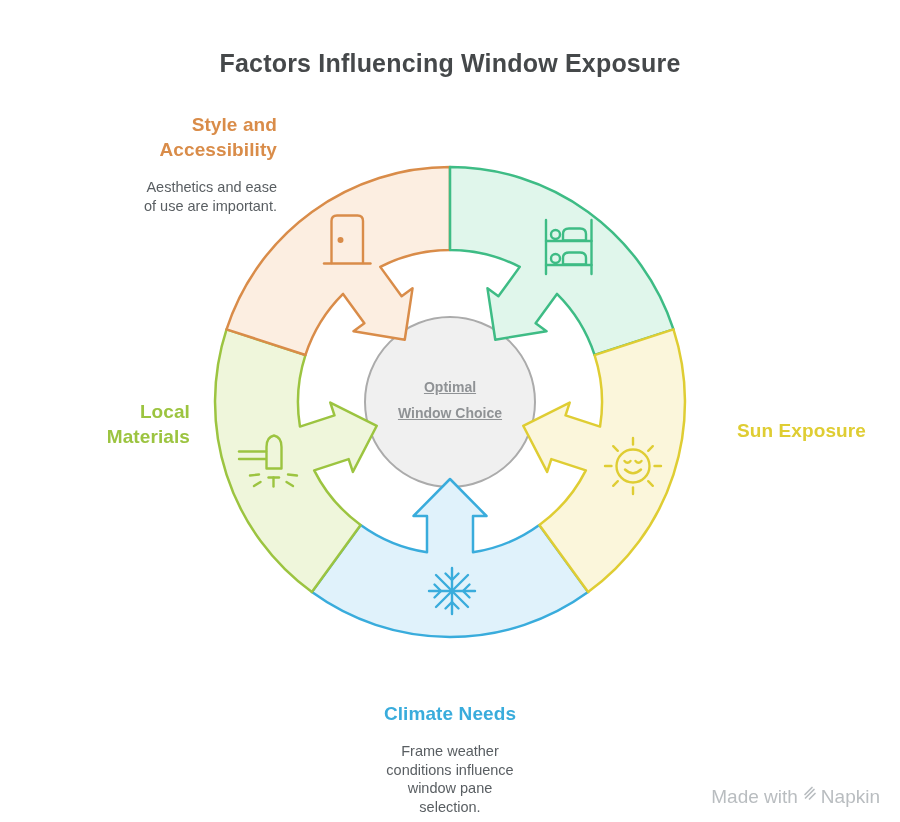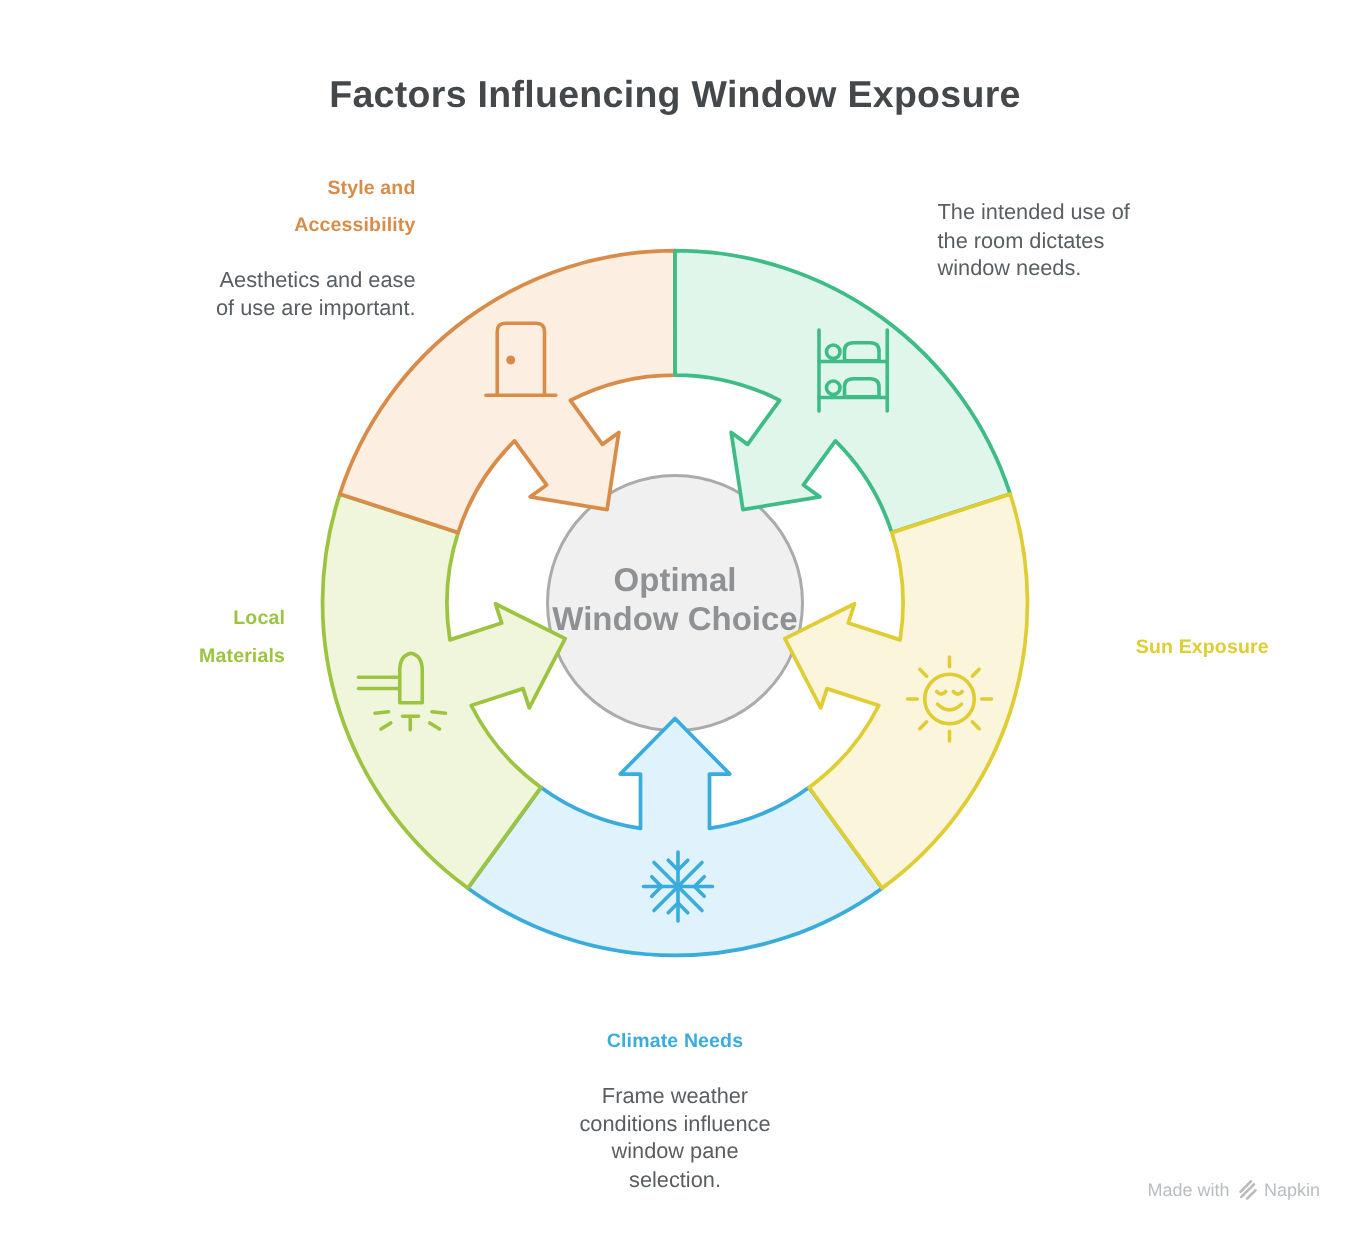--- a/index.html
+++ b/index.html
@@ -6,40 +6,40 @@
   body{
     width:900px;height:822px;position:relative;background:#ffffff;
     font-family:"Liberation Sans",sans-serif;overflow:hidden;
   }
   .title{
     position:absolute;top:49px;left:0;width:900px;text-align:center;
     font-size:25px;font-weight:700;color:#45484a;letter-spacing:.2px;margin:0;
   }
   .lbl{position:absolute;}
   .lbl h2{
-    margin:0;font-size:13px;font-weight:700;line-height:25px;
+    margin:0;font-size:19px;font-weight:700;line-height:25px;
     white-space:pre-line;letter-spacing:.1px;
   }
   .lbl p{
     margin:16px 0 0;font-size:14.5px;line-height:18.5px;color:#595e62;
     white-space:pre-line;
   }
   #lbl-style{top:112px;right:623px;width:230px;text-align:right;}
   #lbl-room{top:117px;left:625px;width:200px;text-align:left;}
   #lbl-sun{top:418px;left:709px;width:185px;text-align:center;}
-  #lbl-climate{top:681px;left:330px;width:240px;text-align:center;}
+  #lbl-climate{top:701px;left:330px;width:240px;text-align:center;}
   #lbl-frame{top:399px;right:710px;width:185px;text-align:right;}
   #wheel{position:absolute;left:0;top:0;}
   .center-label{
     position:absolute;left:340px;top:374px;width:220px;text-align:center;
-    font-size:22px;font-weight:700;line-height:26px;white-space:pre-line;
+    font-size:14px;font-weight:700;line-height:26px;white-space:pre-line;text-decoration:underline;
   }
   .watermark{
-    position:absolute;top:786px;right:20px;display:flex;align-items:center;
-    gap:5px;font-size:12px;margin-left:27px;
+    position:absolute;top:786px;right:20px;display:flex;align-items:flex-start;
+    gap:5px;font-size:19px;margin-left:27px;
   }
   .watermark .brand{font-weight:400;}
   svg .piece{stroke-width:2.5;stroke-linejoin:round;}
   svg .icon{fill:none;stroke-width:2.4;stroke-linecap:round;stroke-linejoin:round;}
 </style>
 </head>
 <body>
 
 <h1 class="title">Factors Influencing Window Exposure</h1>
 
@@ -113,23 +113,20 @@
 Window Choice</div>
 
 <section class="lbl" id="lbl-style">
   <h2 style="color: rgb(217, 140, 73);">Style and
 Accessibility</h2>
   <p>Aesthetics and ease
 of use are important.</p>
 </section>
 
 <section class="lbl" id="lbl-room">
-  <p>The intended use of
-the room dictates
-window needs.</p>
 </section>
 
 <section class="lbl" id="lbl-sun">
   <h2 style="color: rgb(223, 205, 51);">Sun Exposure</h2>
 </section>
 
 <section class="lbl" id="lbl-climate">
   <h2 style="color: rgb(57, 172, 220);">Climate Needs</h2>
   <p>Frame weather
 conditions influence

